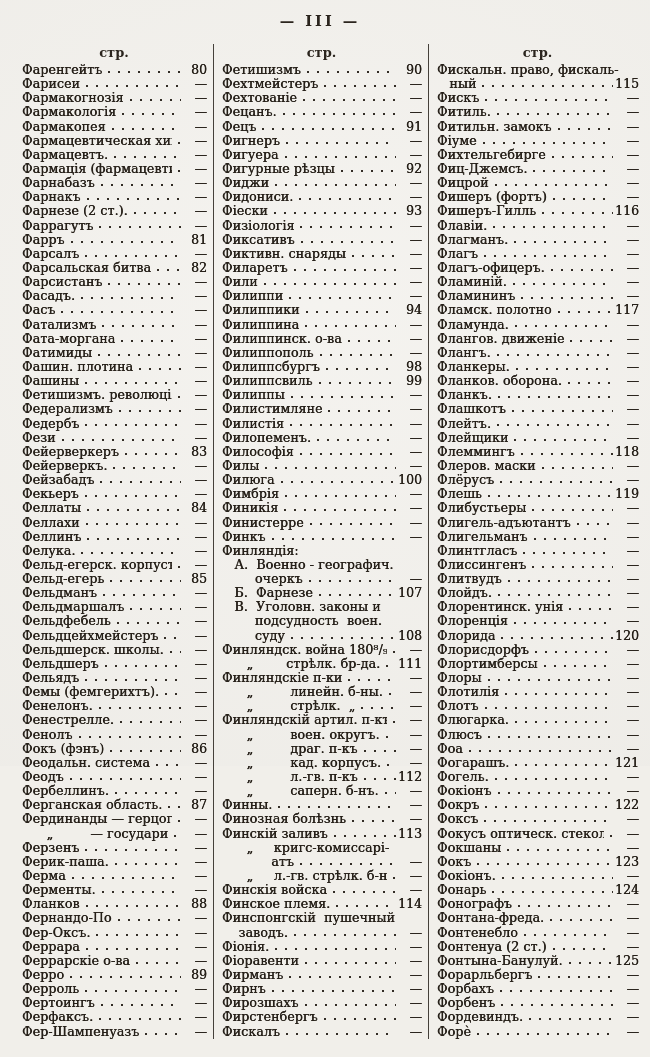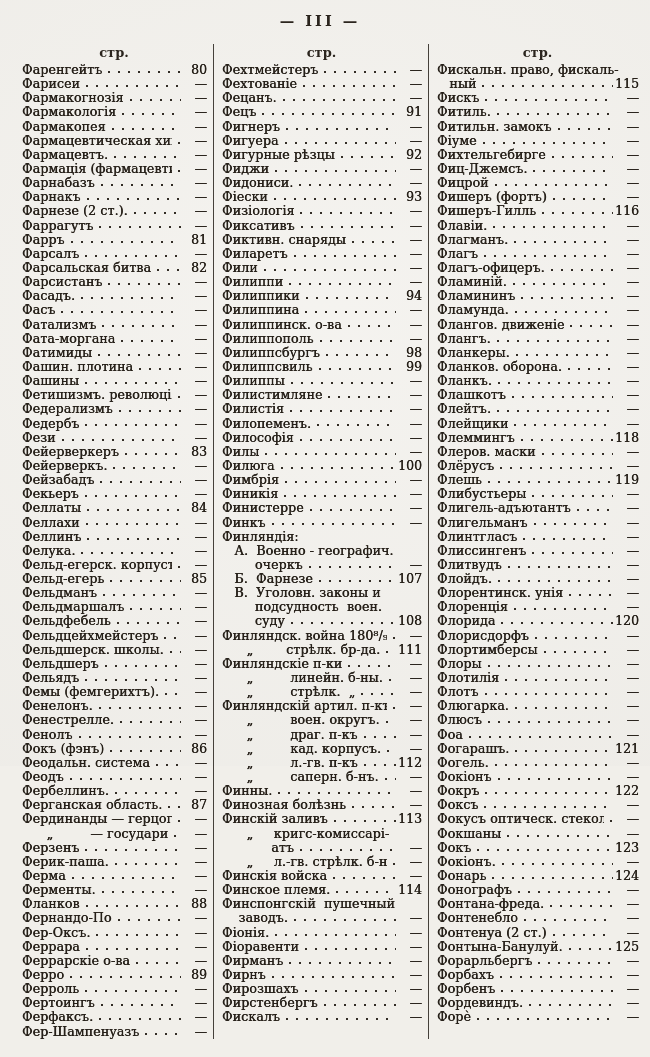--- a/index.html
+++ b/index.html
@@ -394,20 +394,25 @@
           <span class="page-num">—</span>
         </div>
         <div class="row">
           <span class="term">Фер-Шампенуазъ</span>
           <span class="leader"></span>
           <span class="page-num">—</span>
         </div>
       </div>
     <div class="col c2">
       <div class="col-header">стр.</div>
+    <div class="row">
+          <span class="term">Фетишизмъ</span>
+          <span class="leader"></span>
+          <span class="page-num">90</span>
+        </div>
         <div class="row">
           <span class="term">Фехтмейстеръ</span>
           <span class="leader"></span>
           <span class="page-num">—</span>
         </div>
         <div class="row">
           <span class="term">Фехтованіе</span>
           <span class="leader"></span>
           <span class="page-num">—</span>
         </div>
@@ -809,20 +814,25 @@
           <span class="term">Фламиній.</span>
           <span class="leader"></span>
           <span class="page-num">—</span>
         </div>
         <div class="row">
           <span class="term">Фламининъ</span>
           <span class="leader"></span>
           <span class="page-num">—</span>
         </div>
         <div class="row">
+          <span class="term">Фламск. полотно</span>
+          <span class="leader"></span>
+          <span class="page-num">117</span>
+        </div>
+        <div class="row">
           <span class="term">Фламунда.</span>
           <span class="leader"></span>
           <span class="page-num">—</span>
         </div>
         <div class="row">
           <span class="term">Флангов. движеніе</span>
           <span class="leader"></span>
           <span class="page-num">—</span>
         </div>
         <div class="row">

